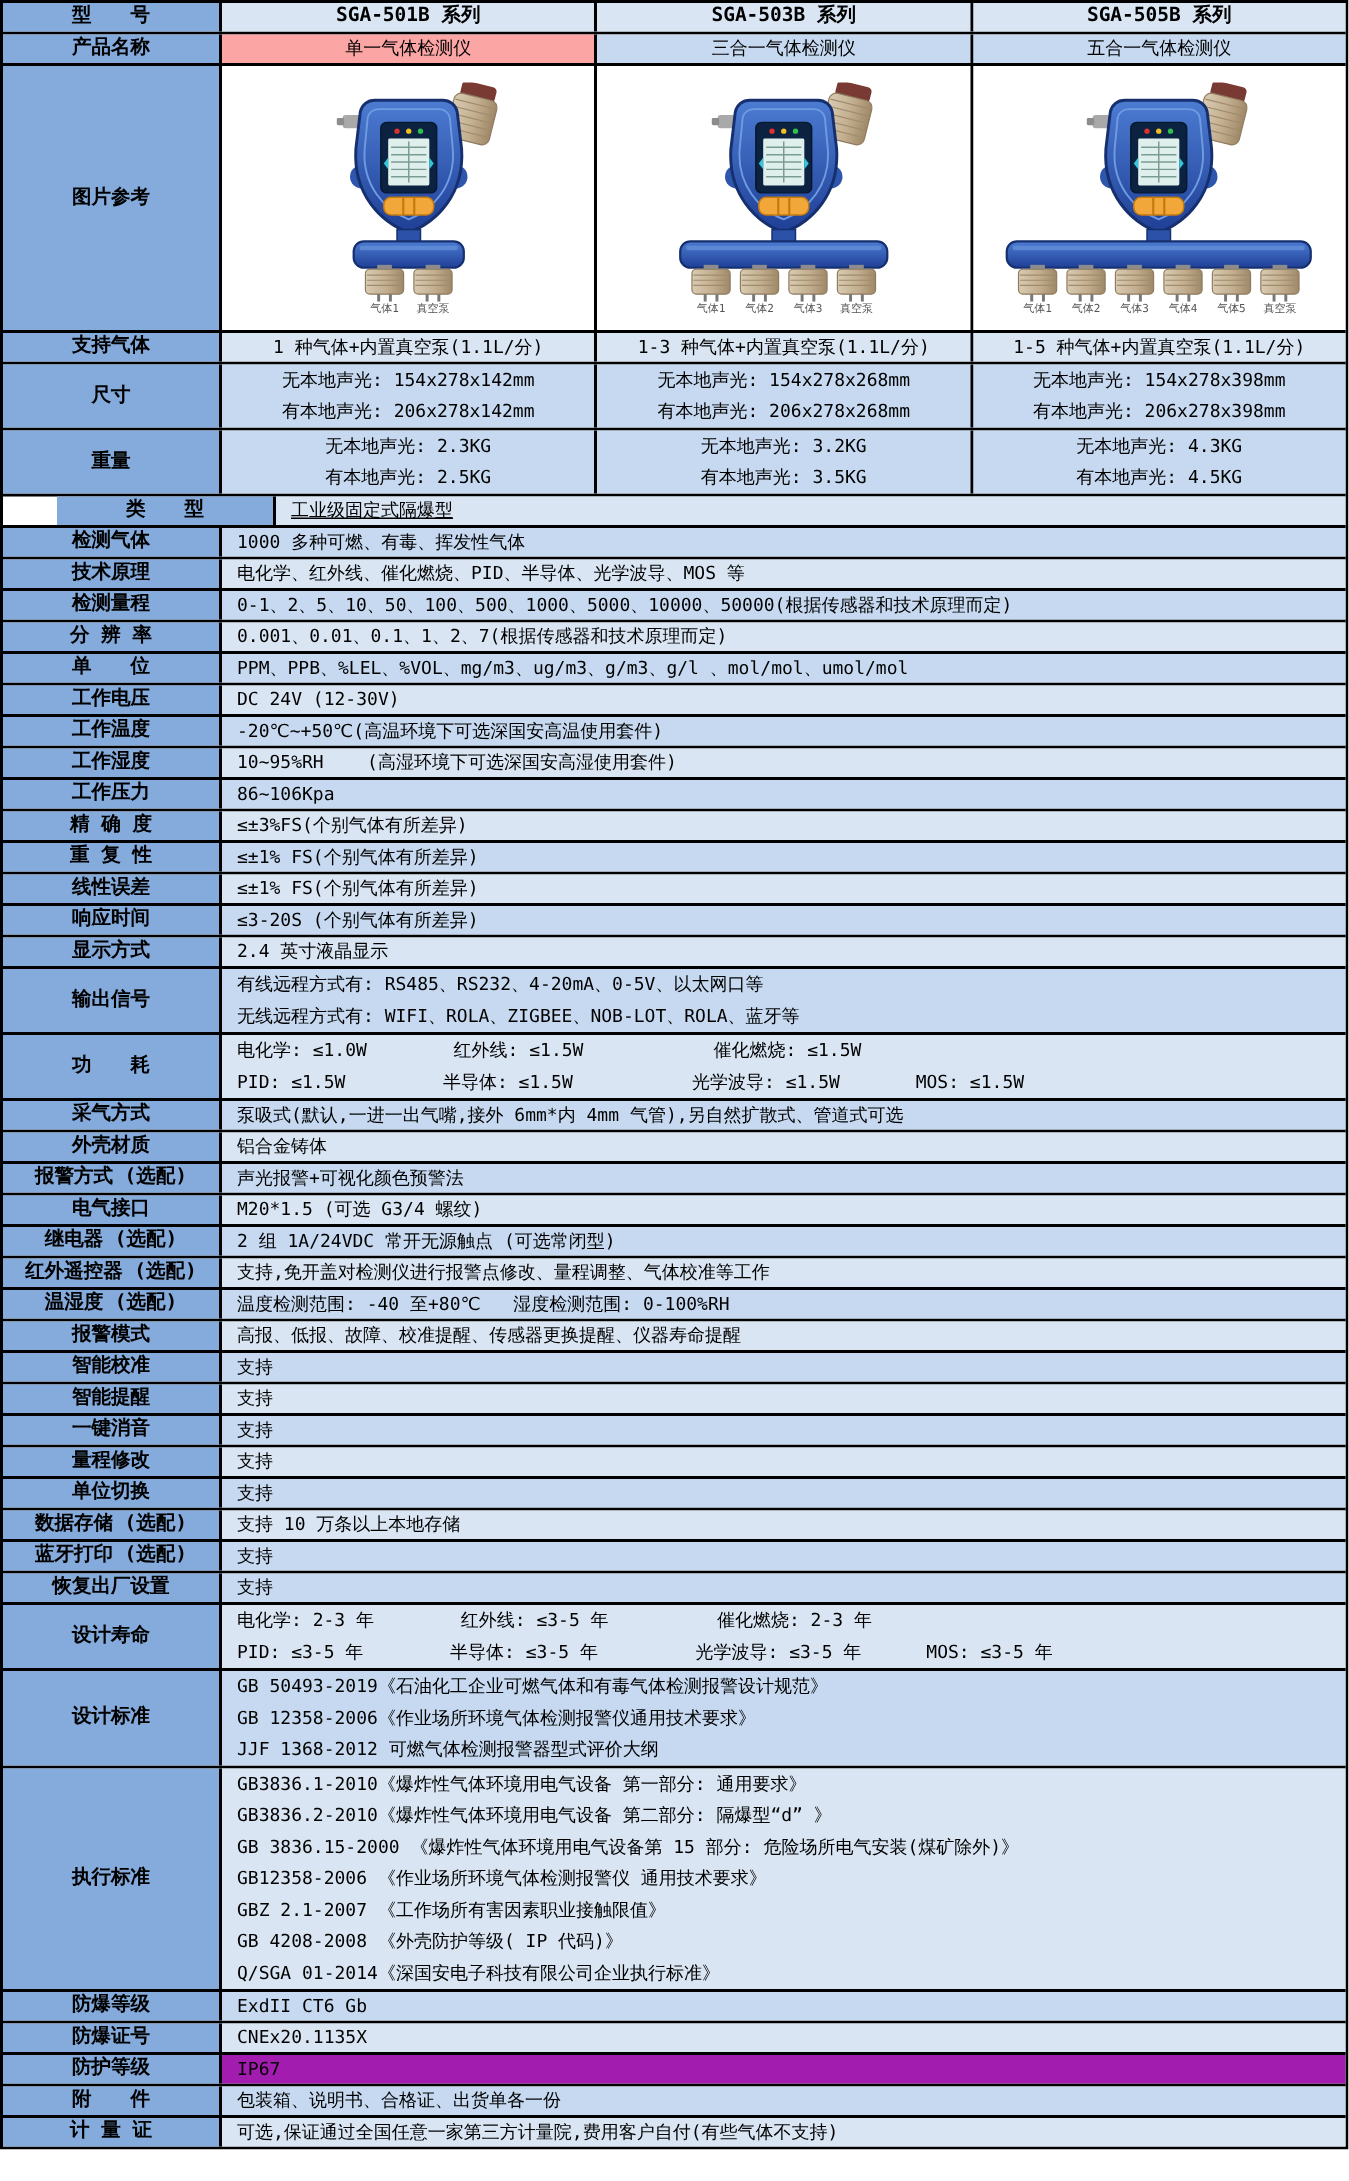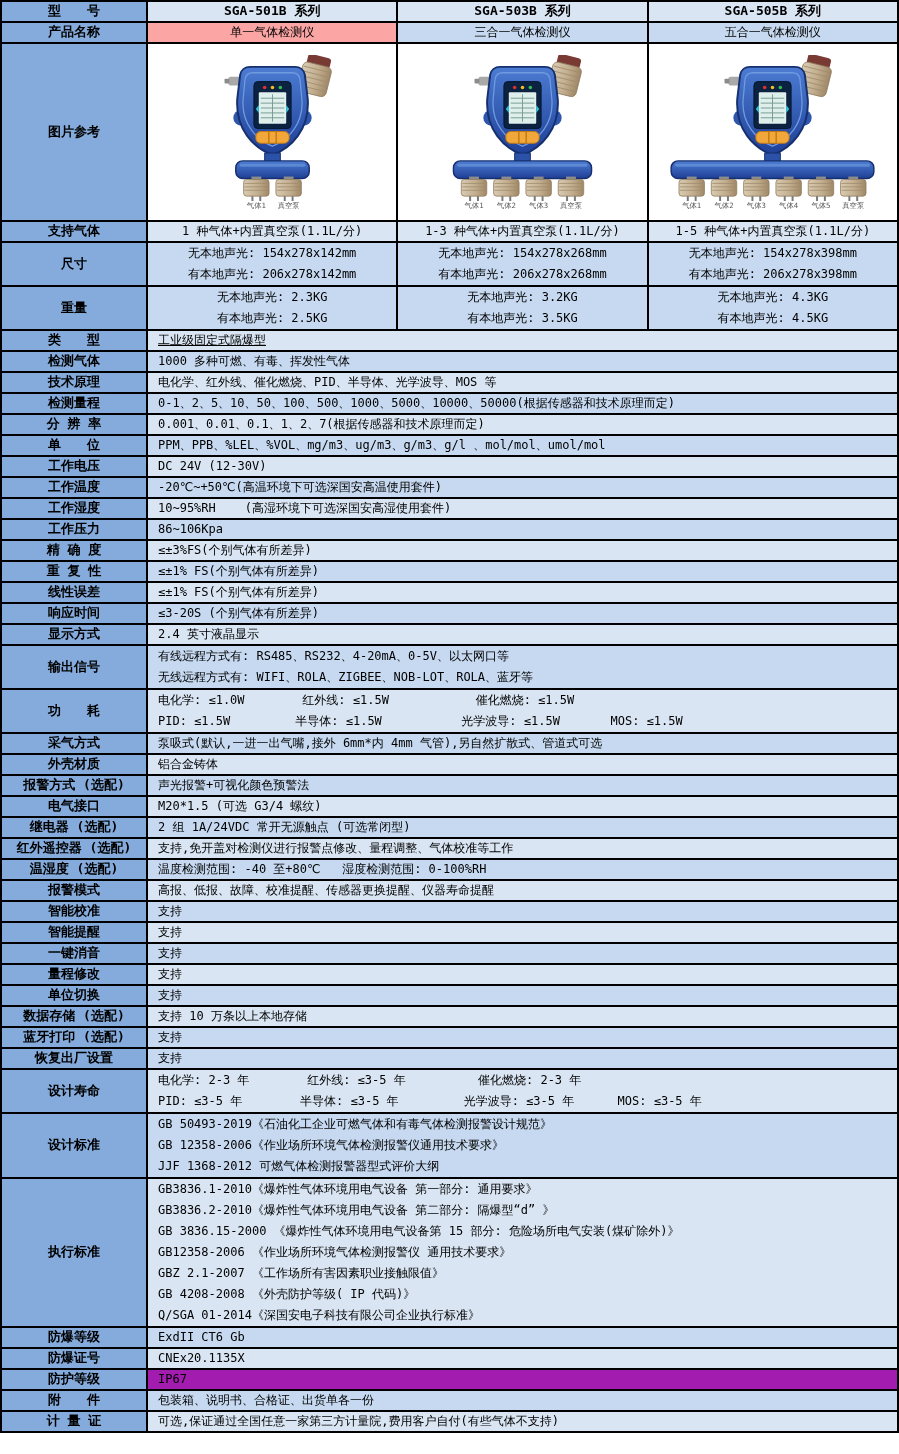--- a/index.html
+++ b/index.html
@@ -360,21 +360,21 @@
       </div>
       <div class="cell col3" style="background: rgb(198, 217, 240);">
         <div class="line">无本地声光: 3.2KG</div>
         <div class="line">有本地声光: 3.5KG</div>
       </div>
       <div class="cell col3" style="background: rgb(198, 217, 240);">
         <div class="line">无本地声光: 4.3KG</div>
         <div class="line">有本地声光: 4.5KG</div>
       </div>
     </div>
-    <div class="row" style="height: 19px;">
+    <div class="row" style="height: 19px; padding-left: 36px;">
       <div class="label-cell">类　　型</div>
       <div class="cell full underline" style="background: rgb(217, 229, 243);">
         <div class="line">工业级固定式隔爆型</div>
       </div>
     </div>
     <div class="row" style="height: 19px;">
       <div class="label-cell">检测气体</div>
       <div class="cell full" style="background: rgb(198, 217, 240);">
         <div class="line">1000 多种可燃、有毒、挥发性气体</div>
       </div>

